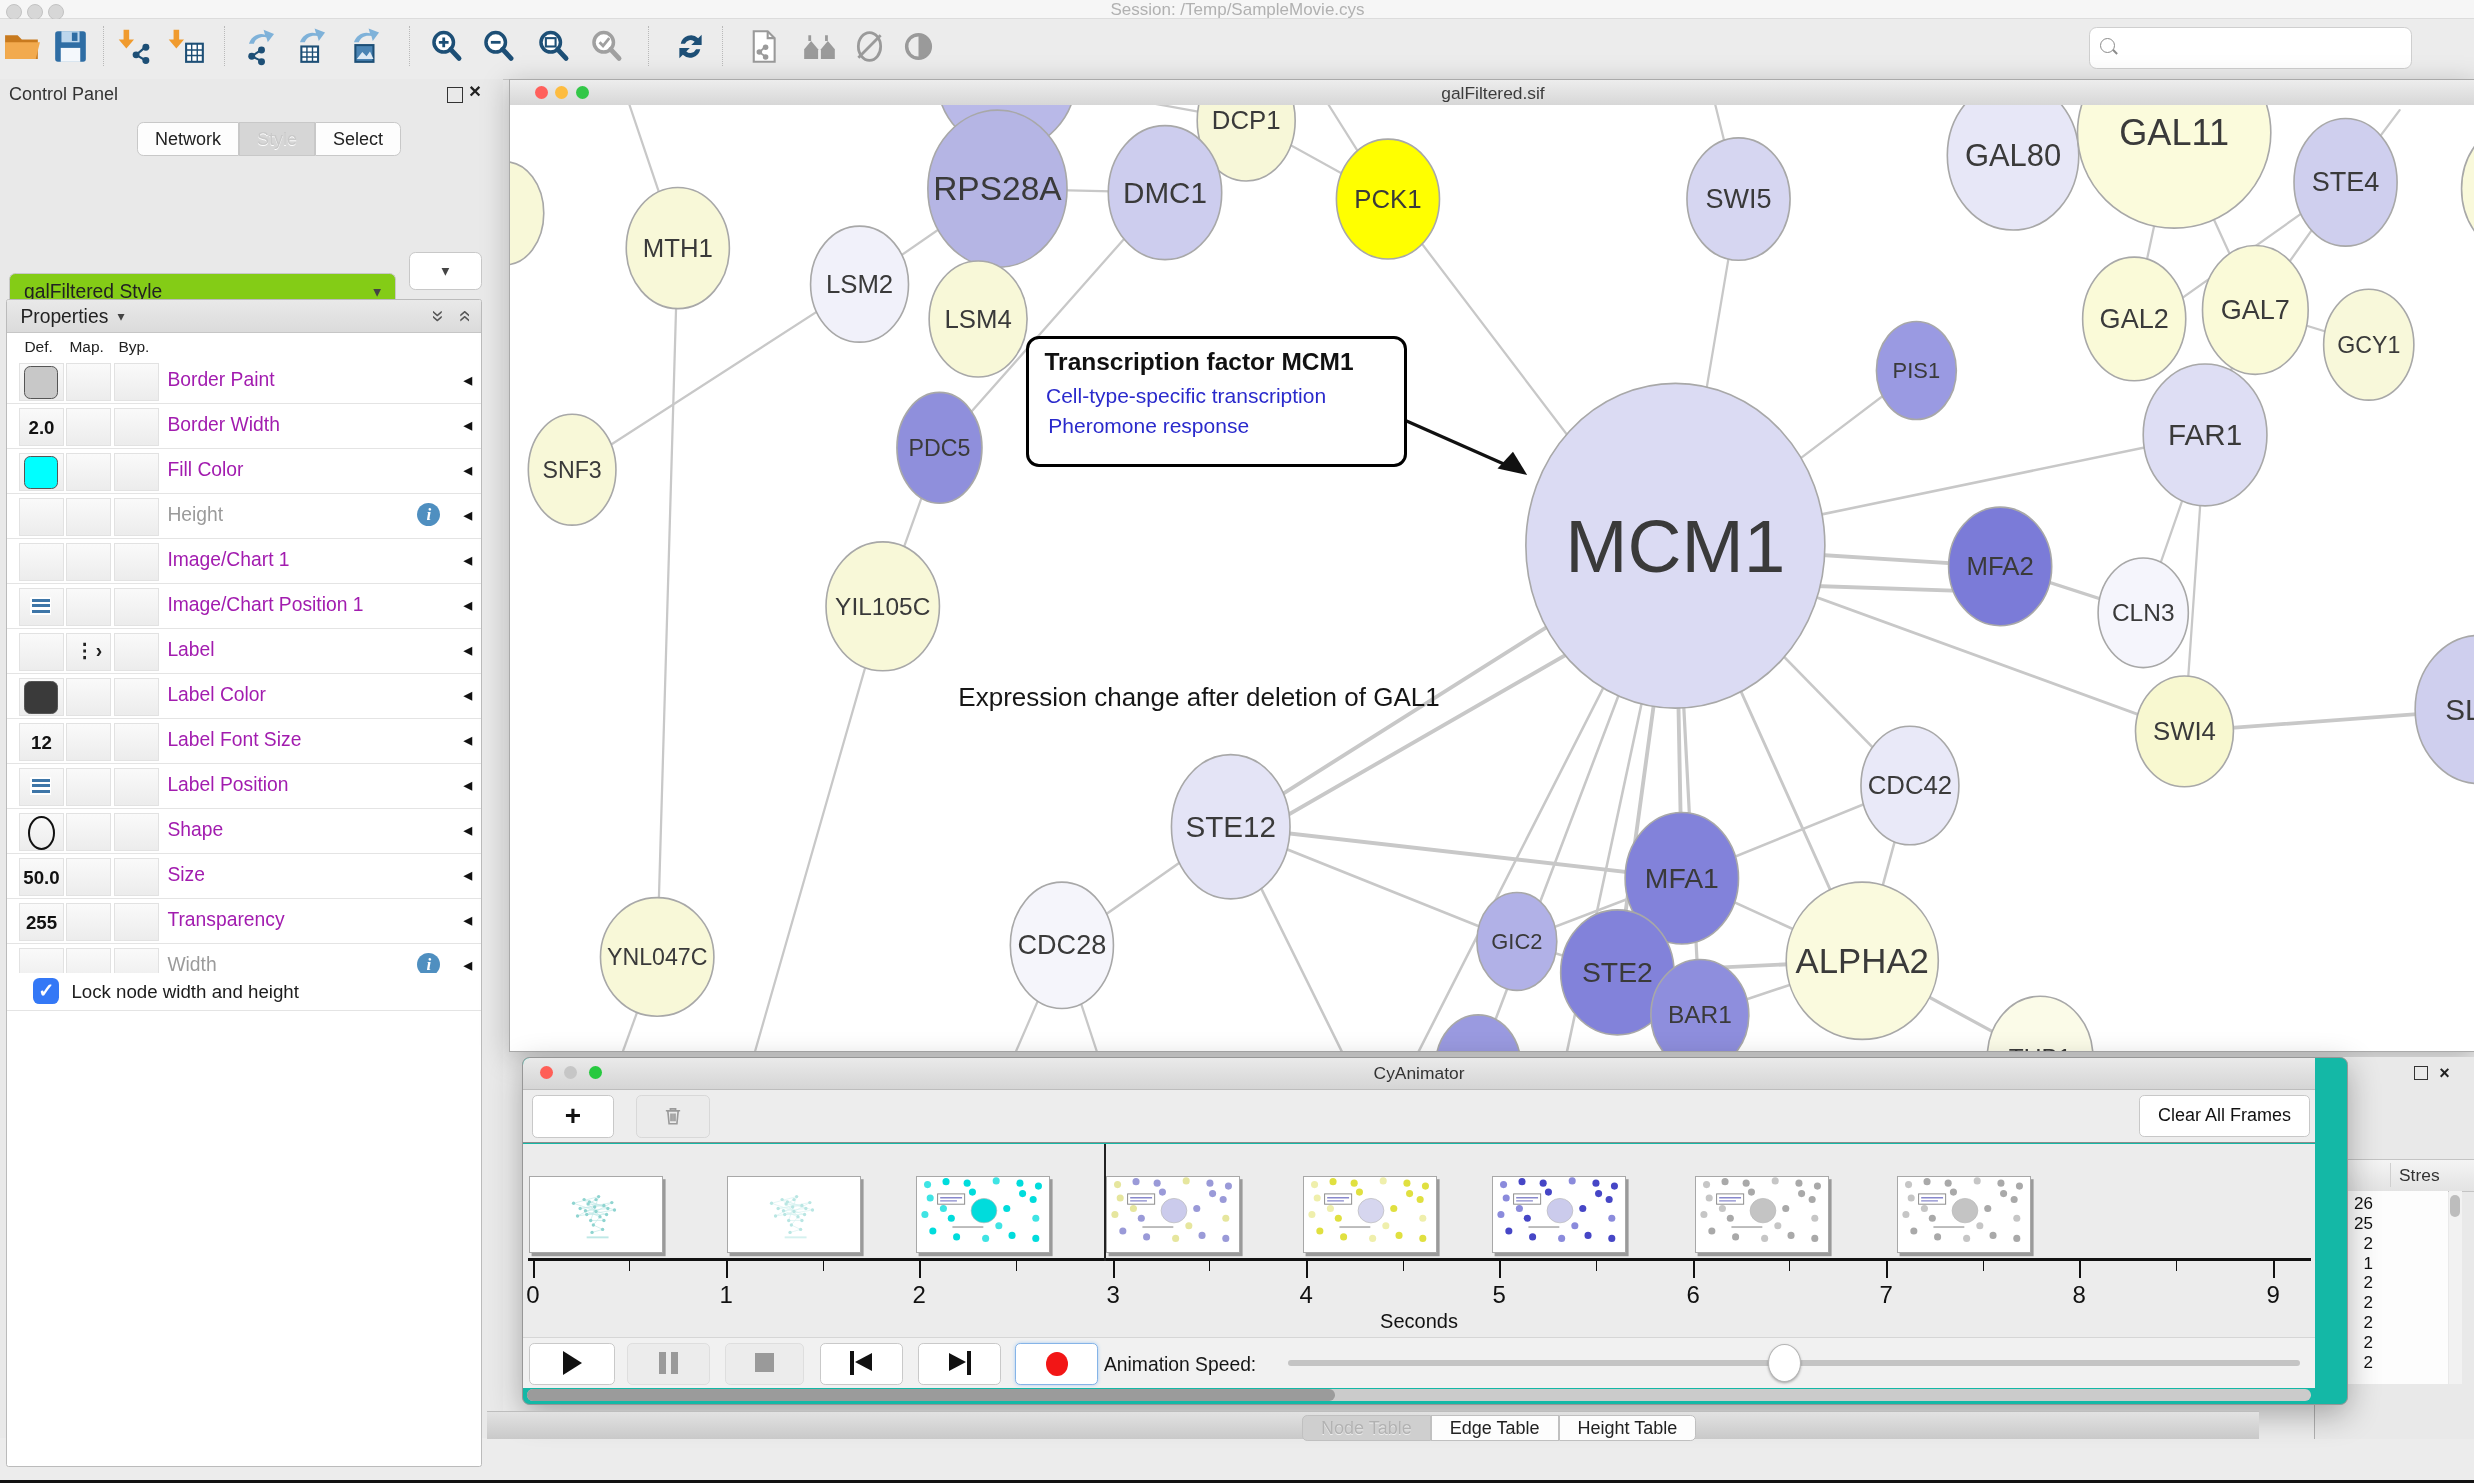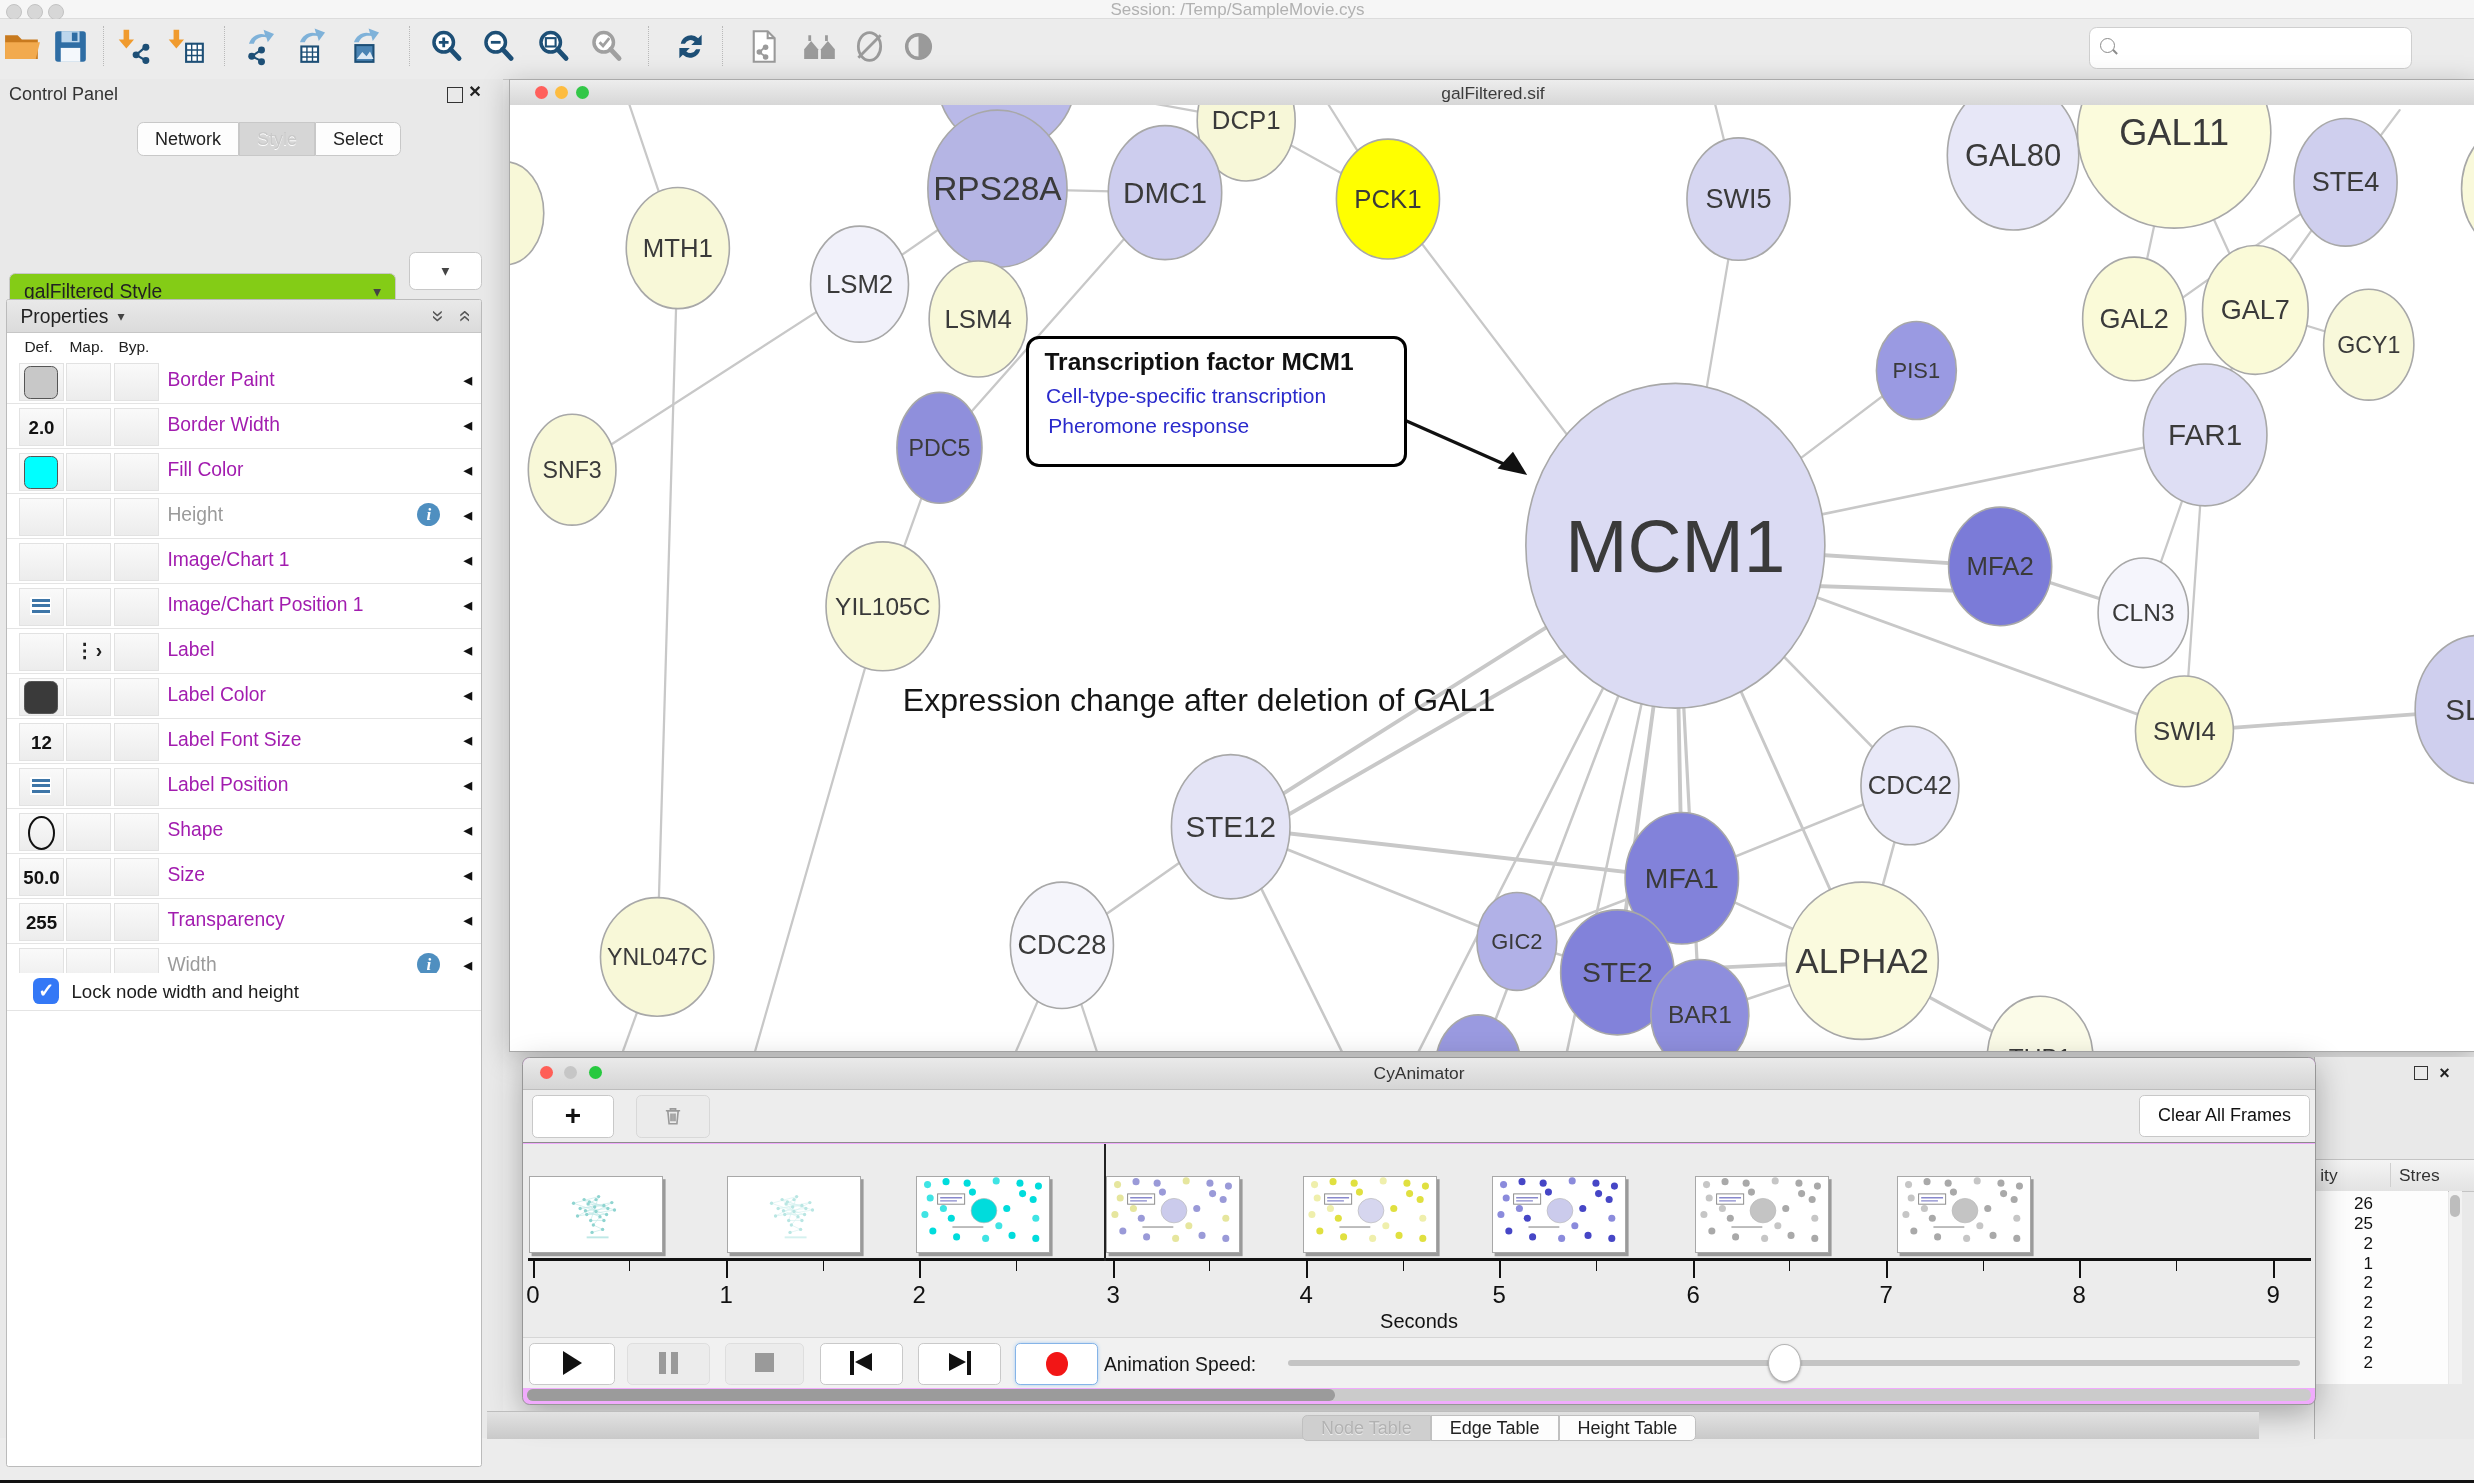--- a/index.html
+++ b/index.html
@@ -61,23 +61,23 @@
   
   #net-window{left:509px;top:79px;width:1966px;height:971px;background:#fff;border:0.6px solid #aaa;box-shadow:0 6.4px 26px rgba(0,0,0,.25);}
   #net-titlebar{left:0;top:0;width:1966px;height:24.5px;background:linear-gradient(#ededed,#d7d7d7);border-bottom:0.6px solid #b5b5b5;}
   .light{width:13px;height:13px;border-radius:50%;top:5.8px;}
   #net-title{width:1966px;text-align:center;top:2.6px;font-size:17.4px;color:#3c3c3c;}
   #net-canvas{left:0;top:25px;width:1966px;height:946px;background:#fff;overflow:hidden;}
   #annotation-box{left:516px;top:231px;width:375px;height:125px;background:#fff;border:3.9px solid #000;border-radius:13px;}
   #annotation-box .t{position:absolute;left:15.5px;top:9px;font-size:24.5px;font-weight:bold;color:#111;}
   #annotation-box .l1{position:absolute;left:17px;top:45px;font-size:21px;color:#2a2acc;}
   #annotation-box .l2{position:absolute;left:19.3px;top:75px;font-size:21px;color:#2a2acc;}
-  #net-caption{left:367px;top:577px;width:644px;text-align:center;font-size:32px;color:#161616;}
+  #net-caption{left:367px;top:577px;width:644px;text-align:center;font-size:26px;color:#161616;}
   
-  #cyanimator{left:522px;top:1057px;width:1792px;height:346px;background:#f0abfc;border:1.3px solid #979797;border-radius:7.7px;box-shadow:0 9px 32px rgba(0,0,0,.3);overflow:hidden;}
+  #cyanimator{left:522px;top:1057px;width:1792px;height:346px;background:#14b8a6;border:1.3px solid #979797;border-radius:7.7px;box-shadow:0 9px 32px rgba(0,0,0,.3);overflow:hidden;padding-left:32px;}
   #cy-titlebar{left:0;top:0;width:1792px;height:31px;background:linear-gradient(#eaeaea,#d5d5d5);border-bottom:0.6px solid #bdbdbd;}
   #cy-title{width:1792px;text-align:center;top:5.2px;font-size:17.4px;color:#333;}
   #cy-toolbar{left:0;top:32px;width:1792px;height:52px;background:#ededed;border-bottom:1.9px solid #8c8c8c;}
   .cybtn{border-radius:5.2px;text-align:center;}
   #btn-add{left:9px;top:5.2px;width:80px;height:41px;background:#fff;border:1.3px solid #c8c8c8;font-size:28px;font-weight:bold;line-height:39px;color:#111;}
   #btn-trash{left:113px;top:5.2px;width:72px;height:41px;background:#ebebeb;border:1.3px solid #d8d8d8;}
   #btn-clear{left:1616px;top:5.2px;width:169px;height:40px;background:#fff;border:1.3px solid #c8c8c8;font-size:18px;line-height:39px;color:#111;}
   #timeline{left:0;top:86px;width:1792px;height:193px;background:#ececec;}
   .thumb{position:absolute;top:32px;width:132px;height:75px;background:#fff;border:1.3px solid #a8a8a8;box-shadow:2.6px 3.2px 0 #9a9a9a;}
   .thumb svg{width:132px;height:75px;display:block;}

